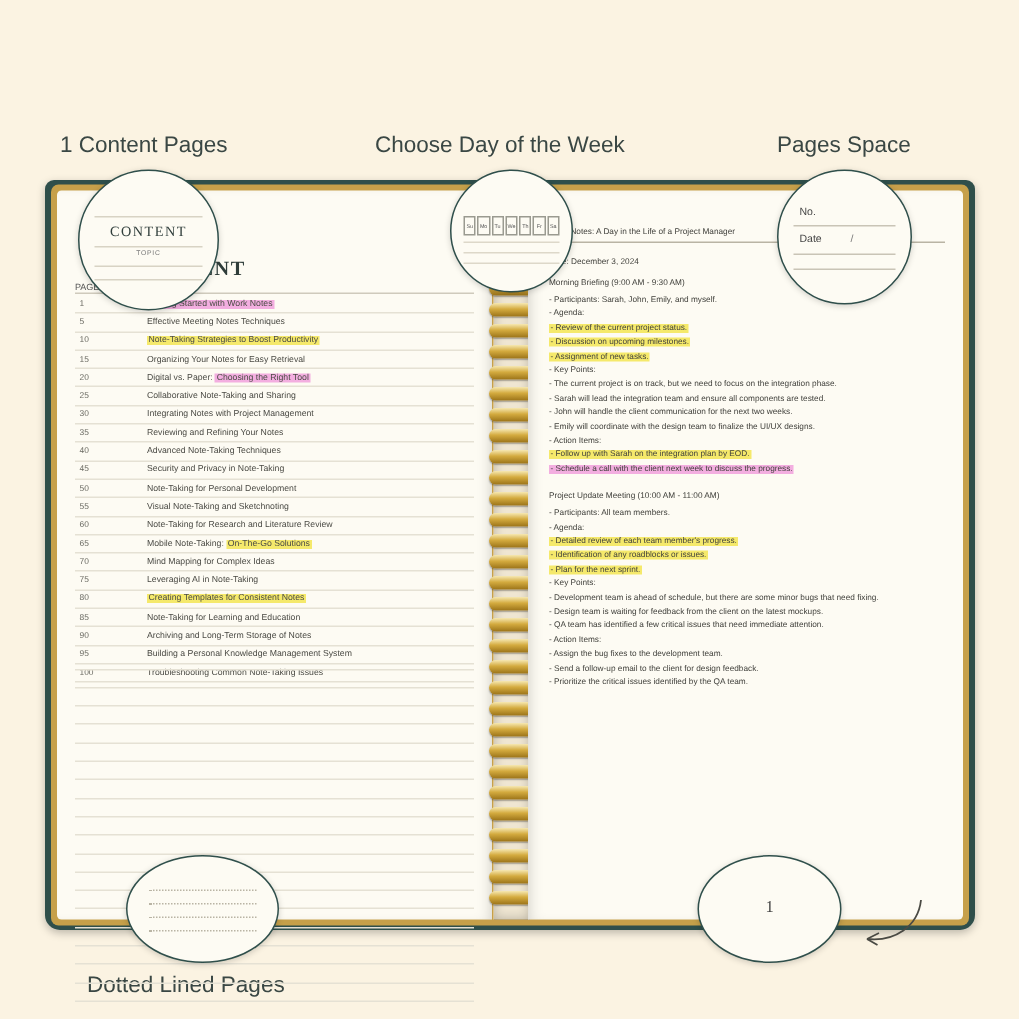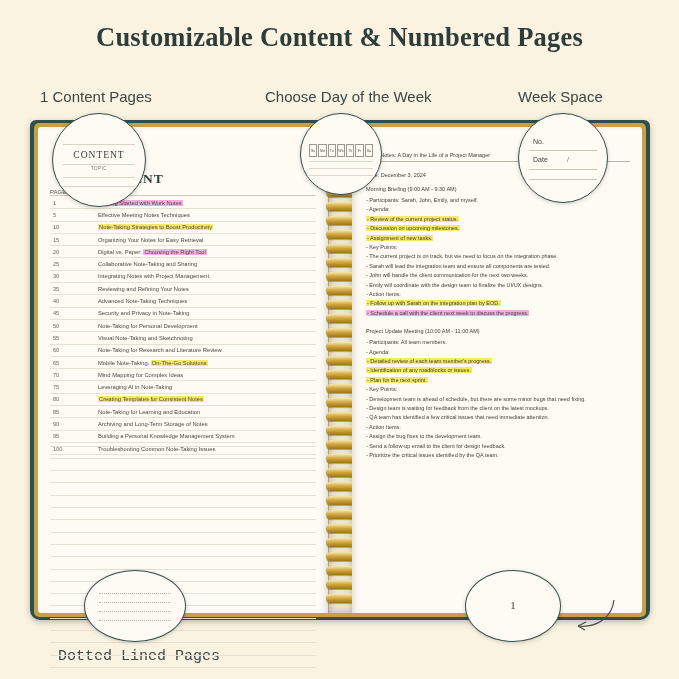--- a/index.html
+++ b/index.html
@@ -25,23 +25,23 @@
 
   
   .caption{
     position:absolute;
     font-family:"Liberation Sans", sans-serif;
     font-size:15px;
     color:#3a4744;
     white-space:nowrap;
   }
   #cap-content{left:40px;top:88px;}
-  #cap-day{left:265px;top:88px;}
+  #cap-day{left:250px;top:88px;}
   #cap-date{left:518px;top:88px;}
-  #cap-dotted{left:58px;top:648px;font-family:Liberation Mono, monospace;}
+  #cap-dotted{left:58px;top:648px;}
   #cap-numbered{left:447px;top:648px;}
 
   
   .book{
     position:absolute;left:30px;top:120px;width:620px;height:500px;
   }
   .cover{
     position:absolute;left:0;top:0;width:620px;height:500px;
     background:#2f4f4b;
     border-radius:6px 6px 10px 10px;
@@ -150,25 +150,24 @@
     font-family:"Liberation Serif",serif;font-size:11px;color:#444;
   }
 
   .arrow{position:absolute;left:556px;top:596px;width:60px;height:38px;}
 </style>
 </head>
 <body>
 
 <div class="page">
 
-  <div class="headline">Customizable Content &amp; Numbered Pages</div>
 
   <div class="caption" id="cap-content">1 Content Pages</div>
   <div class="caption" id="cap-day">Choose Day of the Week</div>
-  <div class="caption" id="cap-date">Week Space</div>
+  <div class="caption" id="cap-date">Pages Space</div>
   <div class="caption" id="cap-dotted">Dotted Lined Pages</div>
 
   <div class="book">
     <div class="cover"></div>
     <div class="cover-inner"></div>
 
     <div class="leftpage">
       <div class="lp-title">CONTENT</div>
       <div class="lp-head">
         <div class="c1">PAGE</div>

